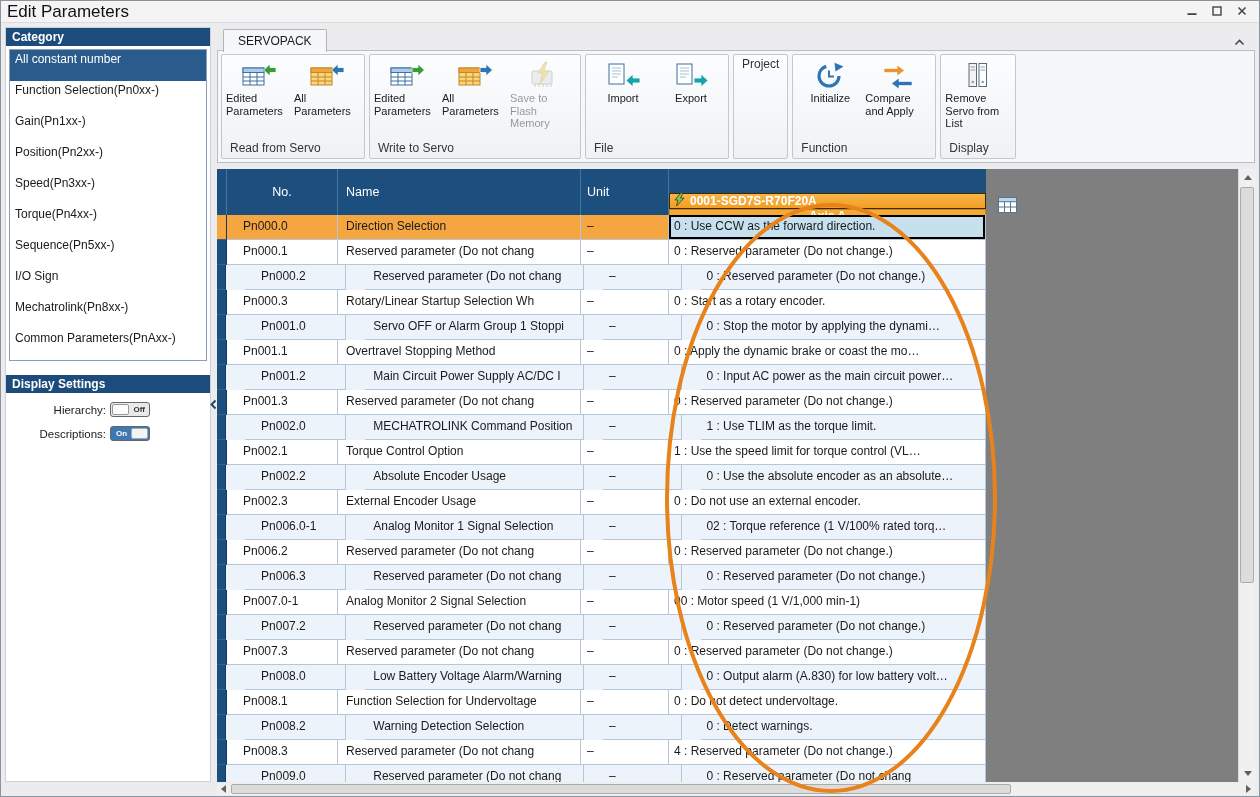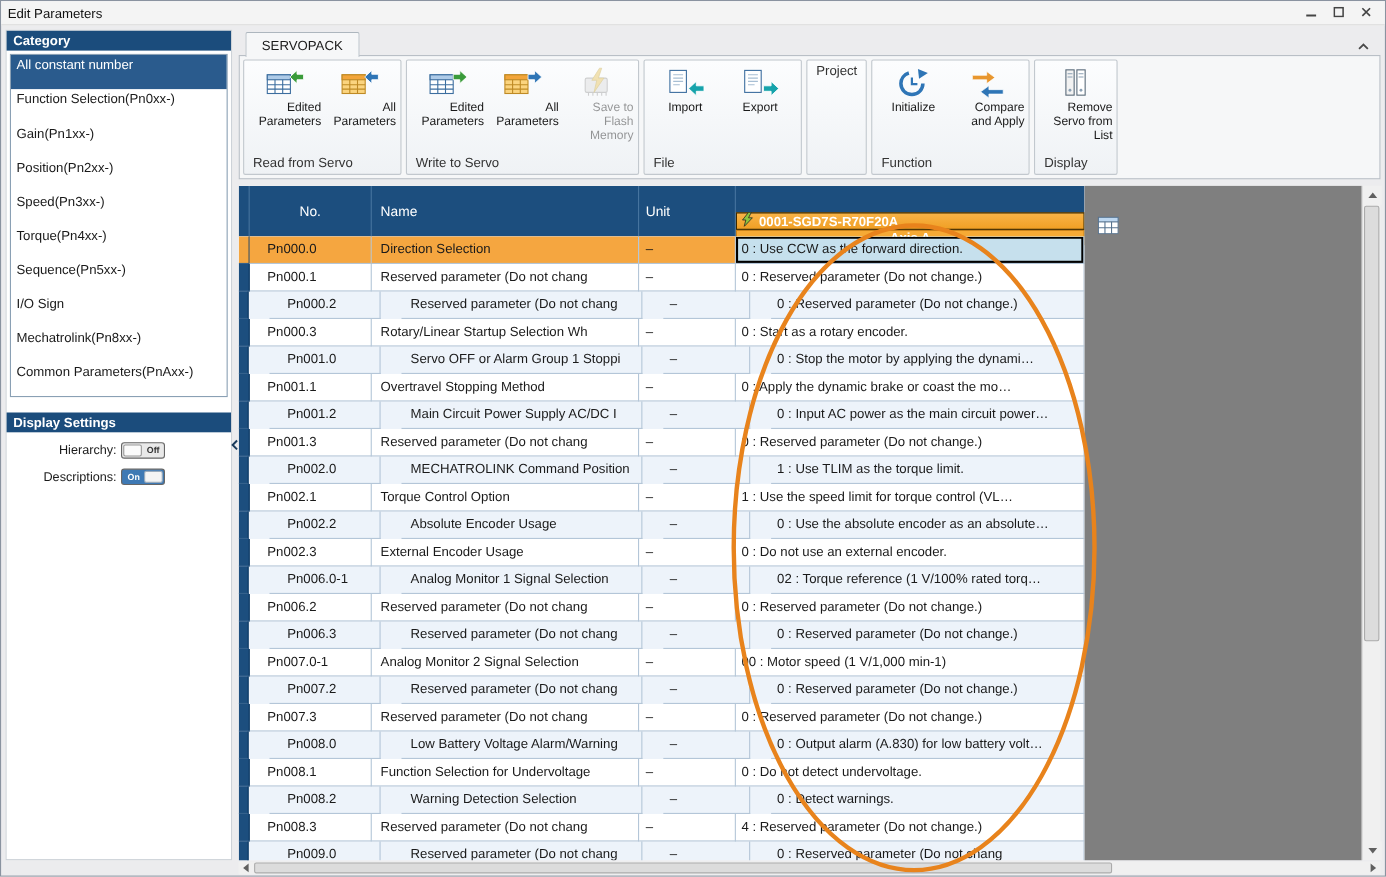--- a/index.html
+++ b/index.html
@@ -3,21 +3,21 @@
 <meta charset="utf-8">
 <style>
   * { margin:0; padding:0; box-sizing:border-box; }
   html,body { width:1260px; height:797px; }
   body { font-family:"Liberation Sans","DejaVu Sans",sans-serif; font-size:12px; color:#1a1a1a; background:#d8d8d8; }
 
   #window { position:relative; width:1260px; height:797px; background:#ECECEE; border:1px solid #8A93A0; overflow:hidden; }
 
   
   #titlebar { position:absolute; left:0; top:0; right:0; height:22px; background:#F4F4F4; border-bottom:1px solid #DCDCDC; display:flex; align-items:center; padding:0 6px; }
-  #titlebar .title { font-size:12px; color:#111; }
+  #titlebar .title { font-size:17px; color:#111; }
   #win-controls { margin-left:auto; display:flex; gap:3px; }
   .win-btn { width:22px; height:16px; display:flex; align-items:center; justify-content:center; }
 
   
   #sidebar { position:absolute; left:4px; top:26px; width:206px; bottom:14px; background:#FFFFFF; border:1px solid #CDD2D8; }
   .section-header { background:#1B4C7C; color:#fff; font-weight:bold; font-size:12px; height:18px; line-height:18px; padding:0 6px; }
   #category-list { margin:3px; border:1px solid #8AA0B4; background:#fff; }
   .cat-item { height:31px; line-height:19px; padding:0 5px; font-size:12px; white-space:nowrap; overflow:hidden; }
   .cat-item.selected { background:#2A5B8D; color:#fff; }
   #display-settings-header { margin-top:14px; }
@@ -35,21 +35,21 @@
 
   
   #main { position:absolute; left:216px; top:26px; right:4px; bottom:14px; }
   #tabstrip { position:relative; height:24px; }
   #tab-servopack { position:absolute; left:6px; bottom:-1px; padding:4px 14px 4px; background:#F6F7F8; border:1px solid #ADB6BE; border-bottom:none; border-radius:2px 2px 0 0; font-size:12px; z-index:3; }
   #ribbon-collapse { position:absolute; right:10px; top:8px; z-index:3; }
 
   #ribbon { position:absolute; left:0; top:23px; right:0; height:113px; background:#F6F7F8; border:1px solid #B9BFC6; display:flex; gap:4px; padding:3px; z-index:1; }
   .rgroup { border:1px solid #C2C8CE; border-radius:2px; background:linear-gradient(#FCFDFE,#EFF2F5); display:flex; flex-direction:column; }
   .rbtns { flex:1; display:flex; align-items:stretch; padding:2px 3px 0; }
-  .rbtn { width:68px; display:flex; flex-direction:column; align-items:center; padding:3px 1px 0; font-size:11px; text-align:right; line-height:1.15; border-radius:2px; }
+  .rbtn { width:68px; display:flex; flex-direction:column; align-items:center; padding:3px 1px 0; font-size:11px; text-align:left; line-height:1.15; border-radius:2px; }
   .rbtn .ricon { height:30px; display:flex; align-items:center; justify-content:center; }
   .rbtn .rlabel { margin-top:2px; }
   .rbtn.disabled { opacity:.45; }
   .rgroup-label { text-align:left; font-size:12px; color:#333; padding:2px 8px 3px; white-space:nowrap; }
 
   
   #table-area { position:absolute; left:0; top:142px; width:769px; bottom:0; overflow:hidden; background:#fff; }
   .thead { display:flex; height:46px; background:#1C4E7E; color:#fff; }
   .hcell { border-right:1px solid #46749F; display:flex; align-items:center; font-size:12.5px; }
   .hcell.strip { width:10px; }

